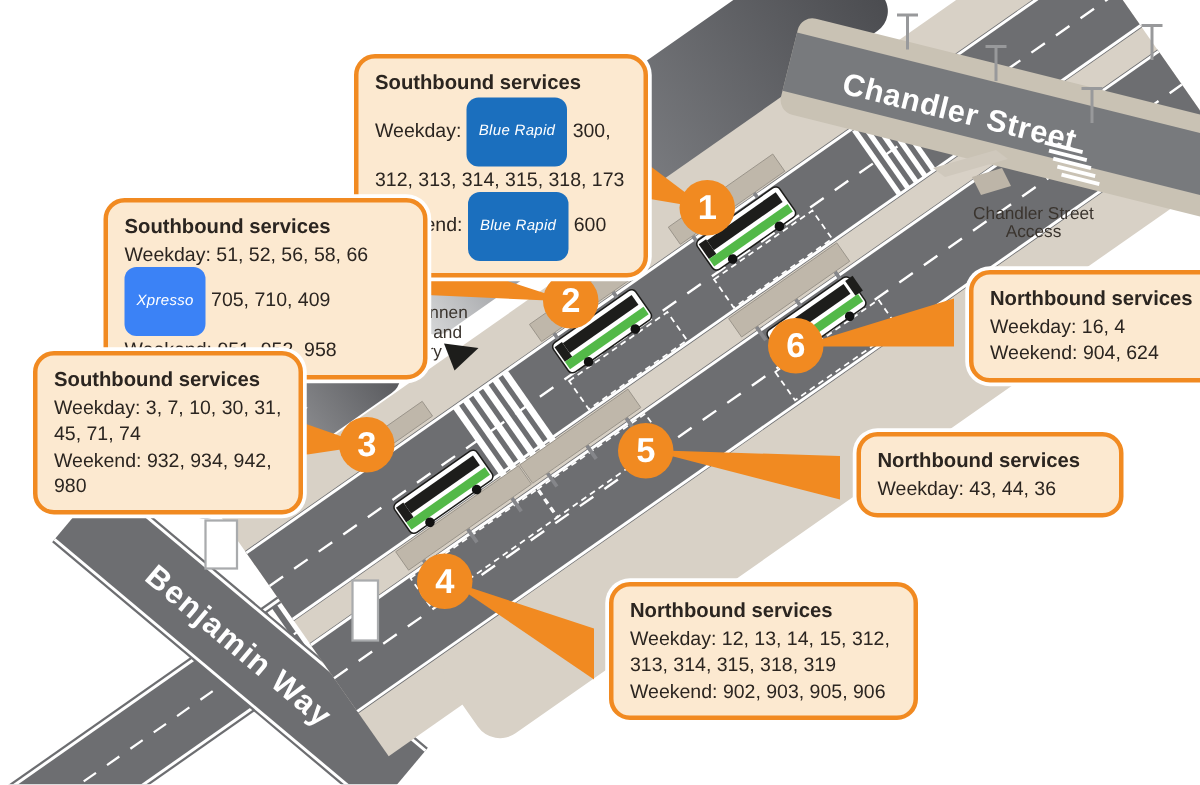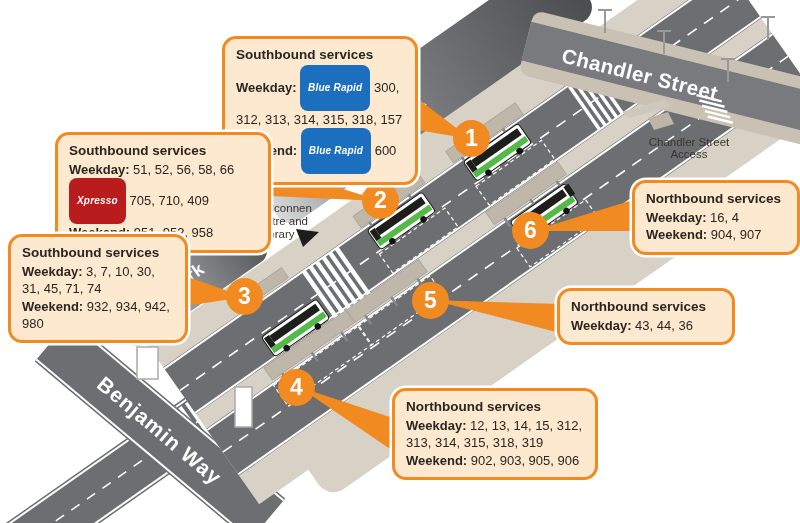--- a/index.html
+++ b/index.html
@@ -2,27 +2,27 @@
 <html><head>
 <meta charset="utf-8">
 <style>
   html,body{margin:0;padding:0;background:#fff;}
   .stage{position:relative;width:800px;height:523px;background:#ffffff;overflow:hidden;
          font-family:"Liberation Sans",sans-serif;}
   .stage svg{position:absolute;left:0;top:0;}
   
   .callout{position:absolute;background:#FCE9D0;border:3px solid #F18A21;border-radius:14px;
            padding:7px 11px 8px 11px;font-size:13px;line-height:1.33;color:#2B2520;
-           box-shadow:0 0 0 2.5px #ffffff;z-index:3;}
+           box-shadow:0 0 0 2.5px #ffffff;z-index:3;margin-left:14px;}
   .c-title{font-weight:bold;font-size:13.5px;margin-bottom:1px;}
-  .c-line b{font-weight:bold;}
-  .pill{display:inline-block;color:#fff;font-style:italic;font-weight:bold;font-size:10px;
+  .c-line b{font-weight:normal;}
+  .pill{display:inline-block;color:#fff;font-style:italic;font-weight:normal;font-size:10px;
         line-height:14px;padding:16px 8px;border-radius:8px;vertical-align:1px;letter-spacing:.2px;}
   .pill.blue{background:#1B6FBE;}
-  .pill.maroon{background:#b91c1c;}
+  .pill.maroon{background:#3b82f6;}
   
   .stop-badge{position:absolute;width:37px;height:37px;border-radius:50%;background:#F18A21;
               color:#fff;font-weight:bold;font-size:23px;display:flex;align-items:center;
               justify-content:center;z-index:2;}
 </style>
 </head>
 <body>
 
 <div class="stage">
 
@@ -239,21 +239,21 @@
     </div>
 <div class="stop-badge" style="left:512px;top:212px">
       <span>6</span>
     </div>
 
 <div class="callout" style="left:222px;top:36px;width:168px">
   <div class="c-title">Southbound services</div>
   <div class="c-line">
     <b>Weekday:</b>
     <span class="pill blue">Blue Rapid</span>
-    <span>300, 312, 313, 314, 315, 318, 157</span>
+    <span>300, 312, 313, 314, 315, 318, 173</span>
   </div>
   <div class="c-line">
     <b>Weekend:</b>
     <span class="pill blue">Blue Rapid</span>
     <span>600</span>
   </div>
 </div>
 
 <div class="callout" style="left:55px;top:132px;width:188px">
   <div class="c-title">Southbound services</div>
@@ -304,17 +304,17 @@
 </div>
 
 <div class="callout" style="left:632px;top:180px;width:140px">
   <div class="c-title">Northbound services</div>
   <div class="c-line">
     <b>Weekday:</b>
     <span>16, 4</span>
   </div>
   <div class="c-line">
     <b>Weekend:</b>
-    <span>904, 907</span>
+    <span>904, 624</span>
   </div>
 </div>
 
 </div>
 
 </body></html>

